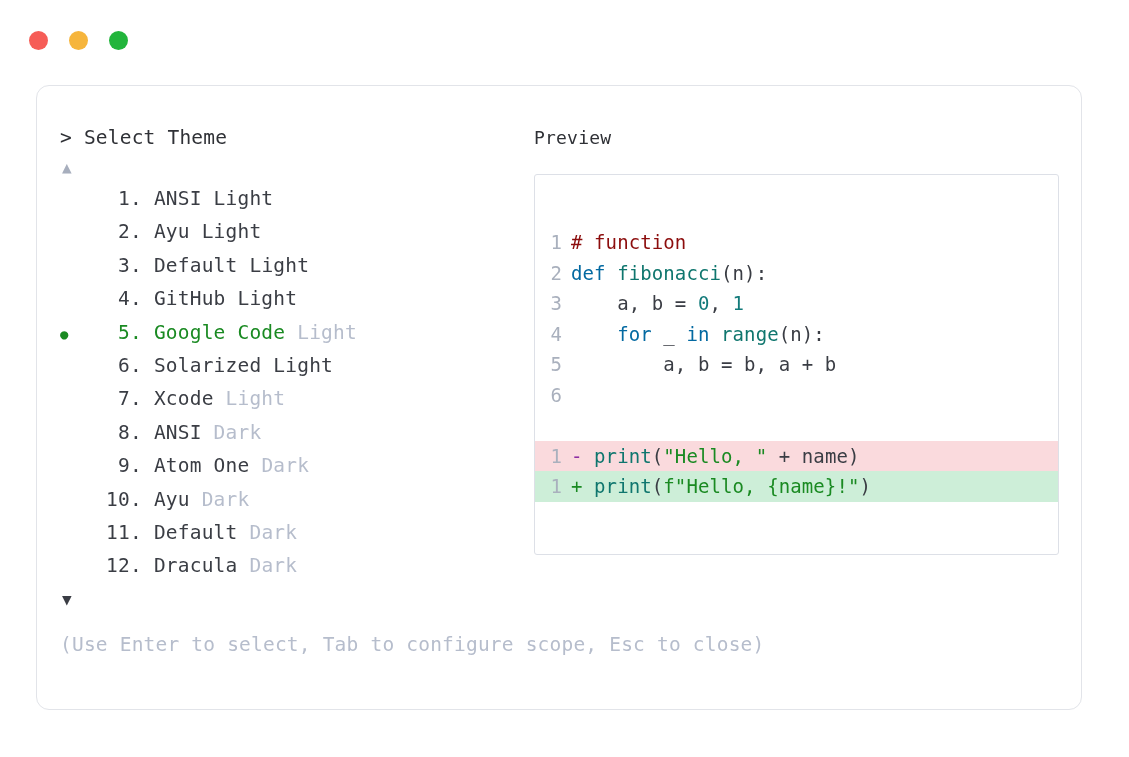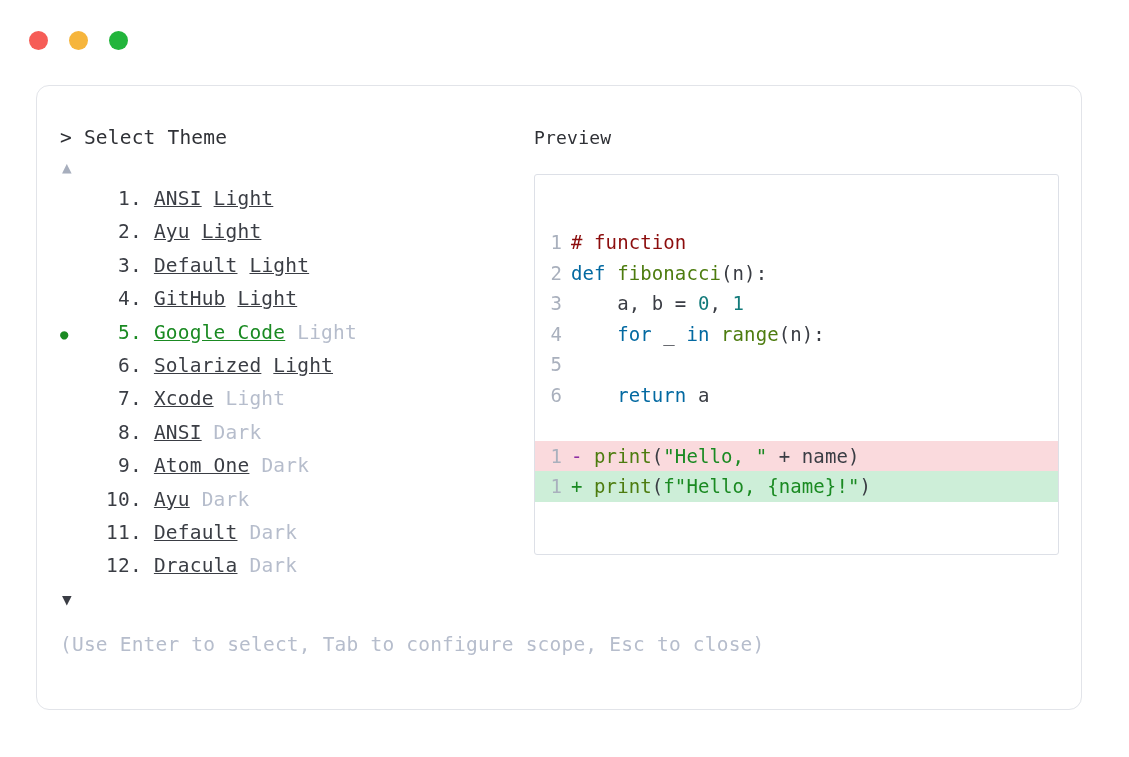--- a/index.html
+++ b/index.html
@@ -95,21 +95,20 @@
     width: 42px;
     flex: 0 0 42px;
     text-align: right;
     color: #3a3d44;
   }
   .row-dotsp {
     color: #3a3d44;
   }
   .row-name {
     color: #3a3d44;
-    text-decoration: underline;
   }
   .row-variant {
     color: #b6bdcc;
   }
   .theme-row.selected .row-num,
   .theme-row.selected .row-dotsp,
   .theme-row.selected .row-name {
     color: #1a8a22;
   }
   #scroll-down-arrow {
@@ -182,21 +181,21 @@
   }
   .code-text { color: #3a3d44; }
   .code-blank { height: 30.5px; }
 
   .code-line.diff-del { background: #fadadd; }
   .code-line.diff-add { background: #cdeed8; }
 
   
   .tok-comment  { color: #8c0d0d; }
   .tok-keyword  { color: #0369a1; font-weight: 500; }
-  .tok-func     { color: #4d7c0f; }
+  .tok-func     { color: #0f766e; }
   .tok-number   { color: #127a7a; }
   .tok-string   { color: #1a8a22; }
   .tok-plain    { color: #3a3d44; }
   .tok-marker   { color: #8c2ea3; }
   .tok-marker-add { color: #1a8a22; }
 </style>
 </head>
 <body>
 
 <div id="titlebar">
@@ -234,22 +233,22 @@
   <div id="footer-hint">(Use Enter to select, Tab to configure scope, Esc to close)</div>
 
   <div id="right-col">
     <div id="preview-label">Preview</div>
     <div id="preview-box">
       <div id="code-area">
           <div class="code-line"><span class="ln">1</span><span class="code-text"><span class="tok-comment"># function</span></span></div>
           <div class="code-line"><span class="ln">2</span><span class="code-text"><span class="tok-keyword">def </span><span class="tok-func">fibonacci</span><span class="tok-plain">(n):</span></span></div>
           <div class="code-line"><span class="ln">3</span><span class="code-text"><span class="tok-plain">    a, b = </span><span class="tok-number">0</span><span class="tok-plain">, </span><span class="tok-number">1</span></span></div>
           <div class="code-line"><span class="ln">4</span><span class="code-text"><span class="tok-plain">    </span><span class="tok-keyword">for</span><span class="tok-plain"> _ </span><span class="tok-keyword">in</span><span class="tok-plain"> </span><span class="tok-func">range</span><span class="tok-plain">(n):</span></span></div>
-          <div class="code-line"><span class="ln">5</span></div>
-          <div class="code-line"><span class="ln">6</span><span class="code-text"><span class="tok-plain">    </span><span class="tok-keyword">return</span><span class="tok-plain"> a</span></span></div>
+          <div class="code-line"><span class="ln">5</span><span class="code-text"><span class="tok-plain">        a, b = b, a + b</span></span></div>
+          <div class="code-line"><span class="ln">6</span></div>
           <div class="code-line code-blank"><span class="ln"></span><span class="code-text"></span></div>
           <div class="code-line diff-del"><span class="ln">1</span><span class="code-text"><span class="tok-marker">- </span><span class="tok-func">print</span><span class="tok-plain">(</span><span class="tok-string">"Hello, "</span><span class="tok-plain"> + name)</span></span></div>
           <div class="code-line diff-add"><span class="ln">1</span><span class="code-text"><span class="tok-marker-add">+ </span><span class="tok-func">print</span><span class="tok-plain">(</span><span class="tok-string">f"Hello, {name}!"</span><span class="tok-plain">)</span></span></div>
         </div>
     </div>
   </div>
 
 </div>
 
 </body></html>

